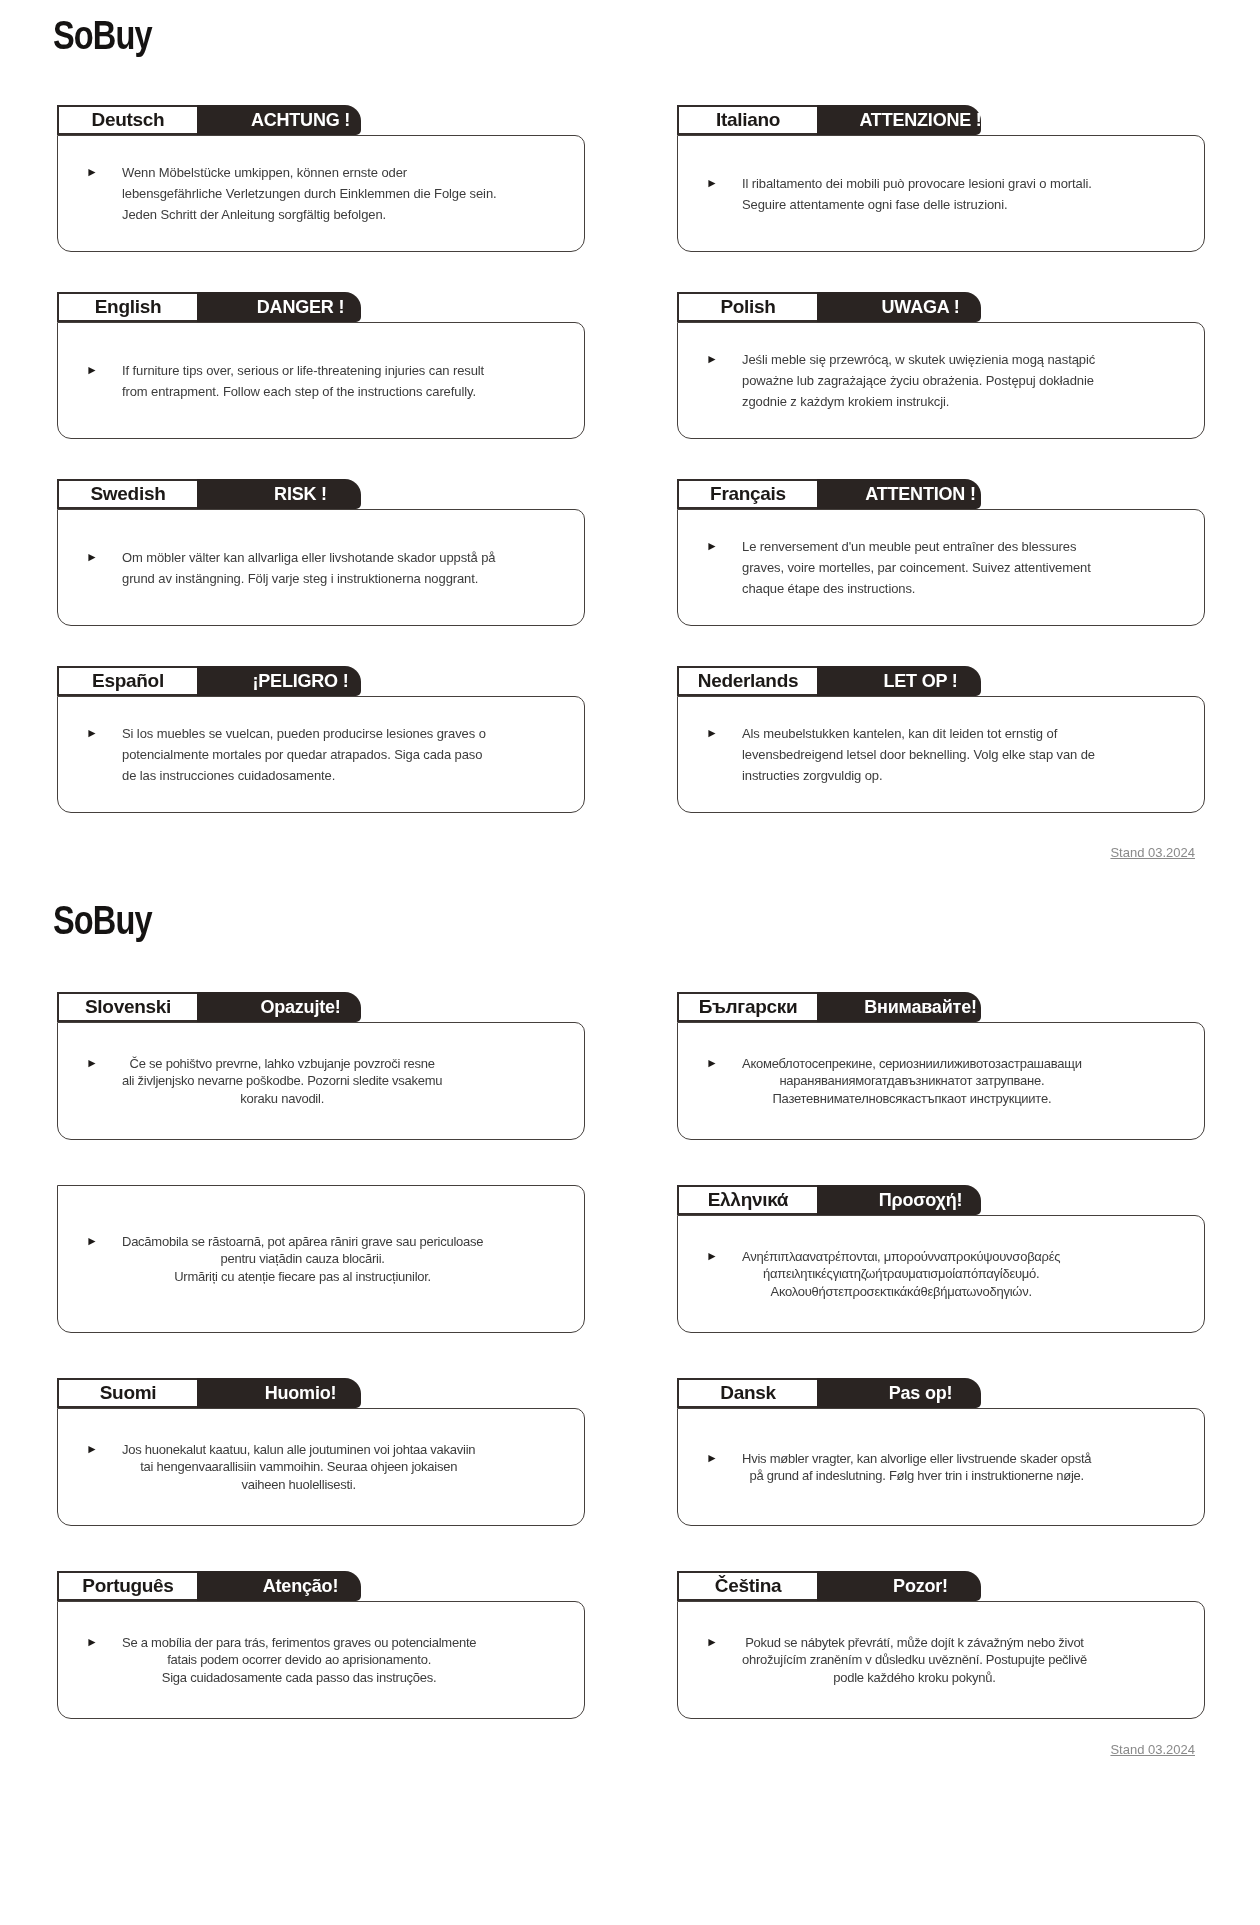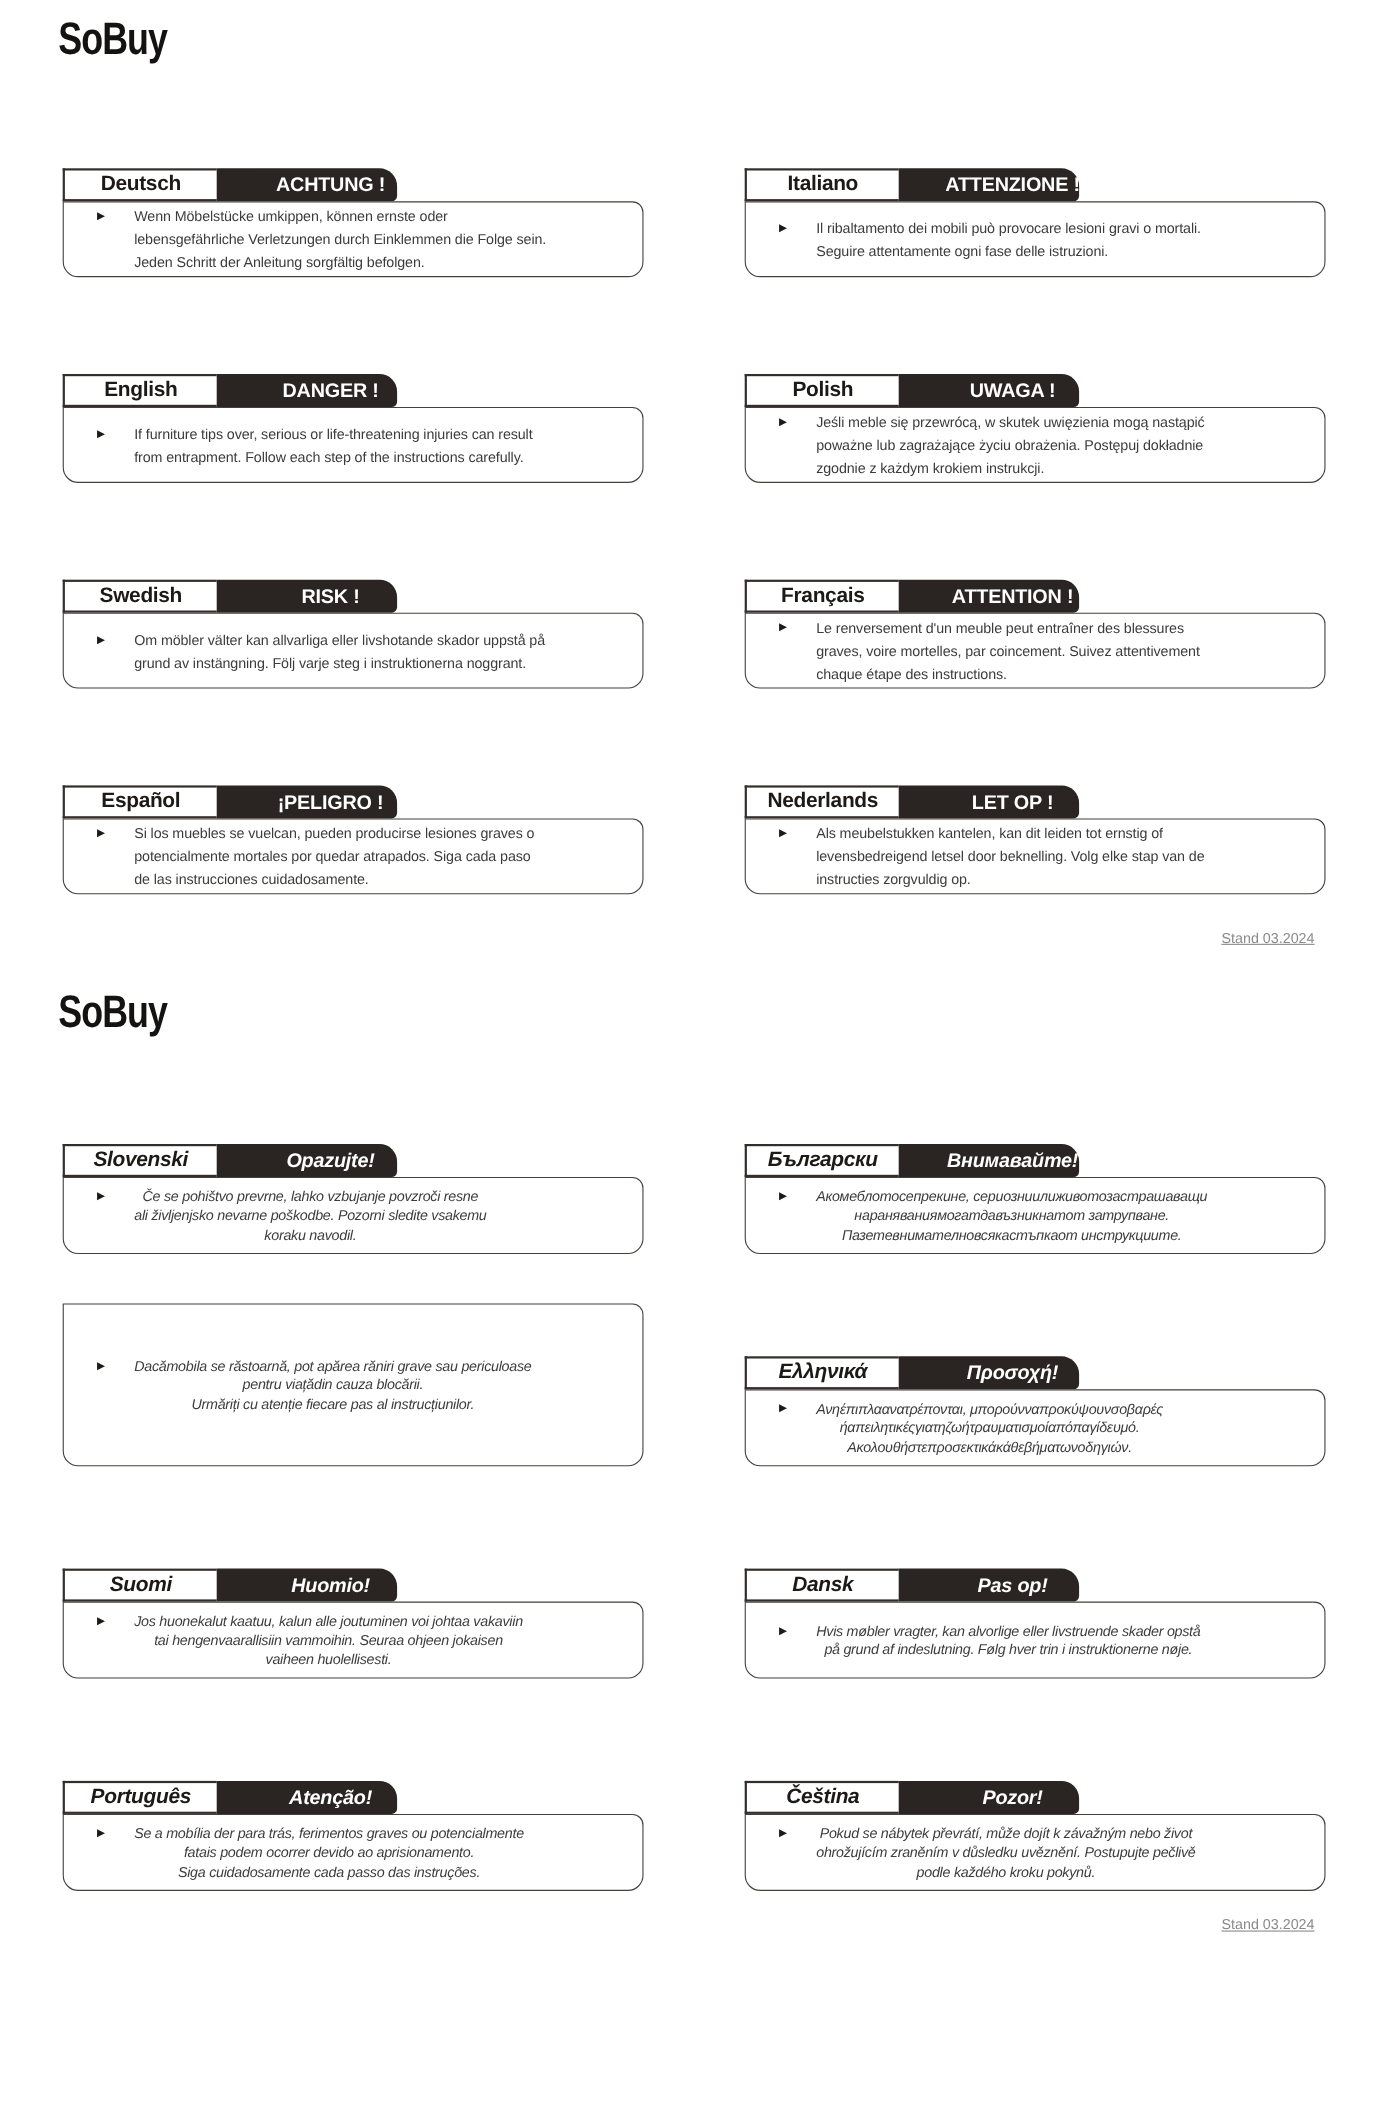--- a/index.html
+++ b/index.html
@@ -19,24 +19,24 @@
     white-space:nowrap;
   }
   #logo1{top:12px;}
   #logo2{top:897px;}
 
   .grid{
     position:absolute;left:57px;width:1148px;
     display:grid;grid-template-columns:528px 528px;column-gap:92px;
   }
   #grid1{top:105px;grid-auto-rows:147px;row-gap:40px;}
-  #grid2{top:992px;grid-auto-rows:148px;row-gap:45px;font-style:italic;}
+  #grid2{top:992px;grid-auto-rows:148px;row-gap:45px;}
 
   .warn{display:flex;flex-direction:column;}
-  .tabs{display:flex;height:30px;flex:0 0 30px;margin-top:48px;}
+  .tabs{display:flex;height:30px;flex:0 0 30px;}
   .lang{
     width:140px;box-sizing:border-box;
     border:2px solid #332d2b;border-right:none;background:#fff;
     display:flex;align-items:center;justify-content:center;
     font-weight:bold;font-size:19px;color:#1c1917;
     letter-spacing:-0.3px;white-space:nowrap;
   }
   .alert{
     width:164px;box-sizing:border-box;background:#2a2422;
     border-radius:0 16px 5px 0;

